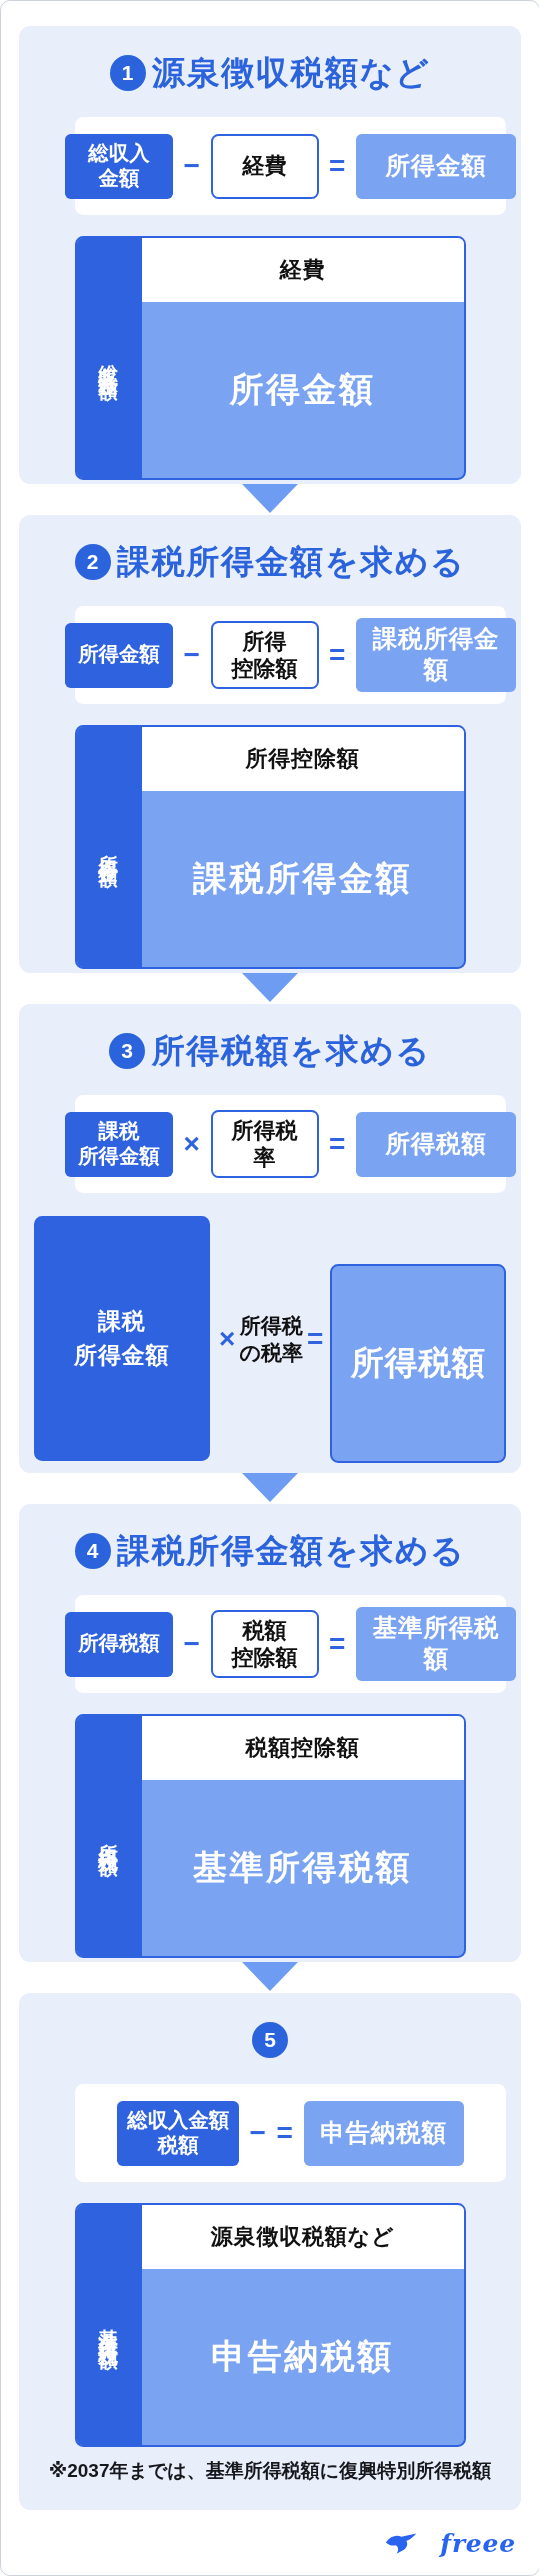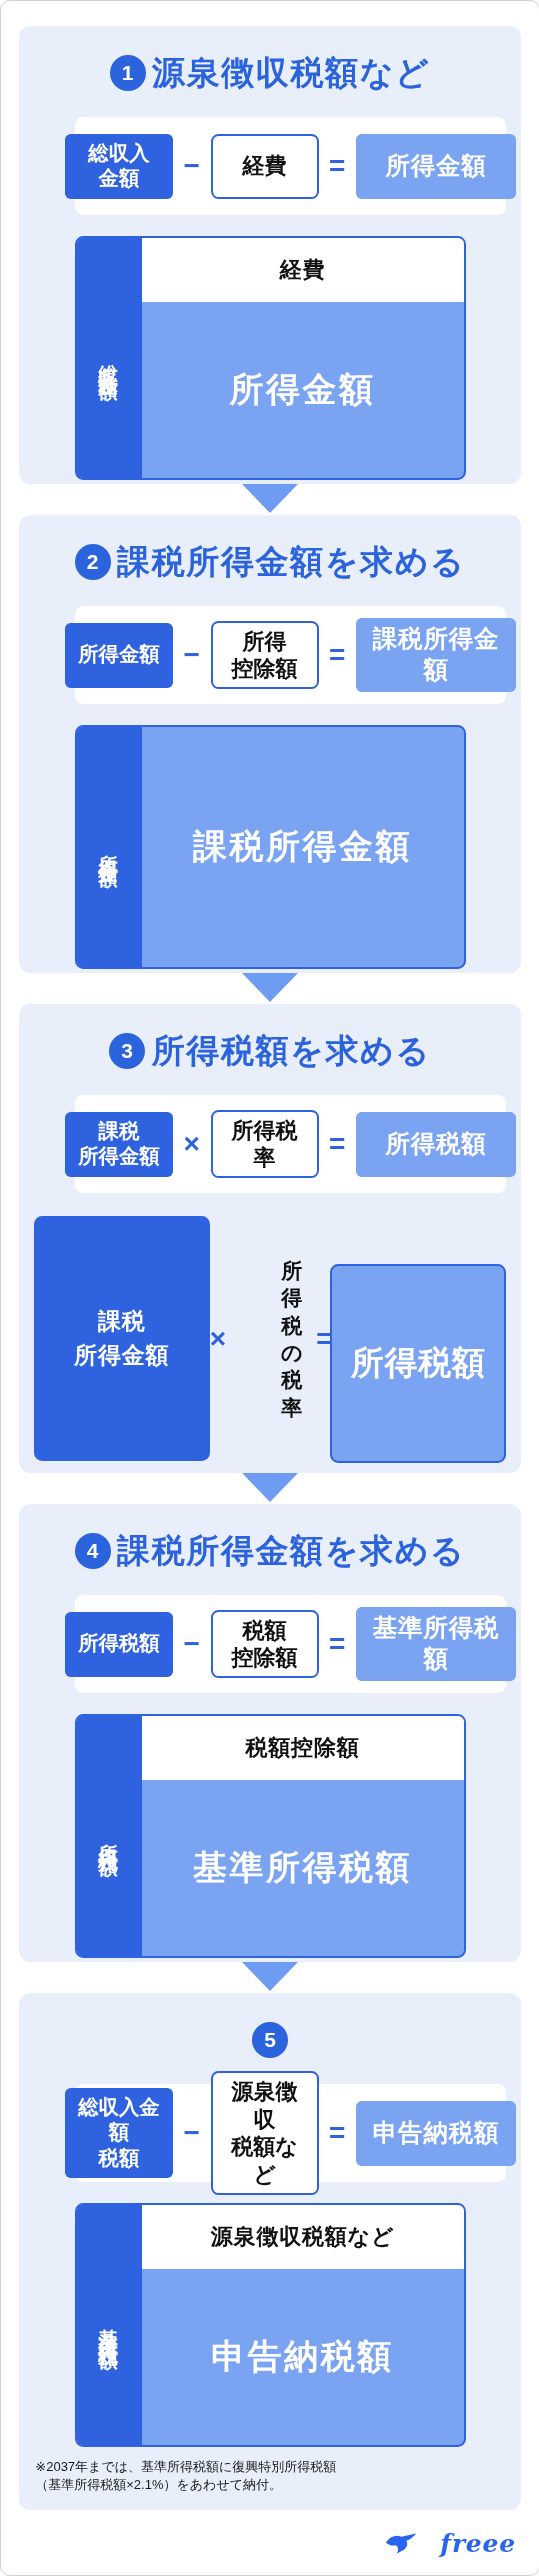--- a/index.html
+++ b/index.html
@@ -21,25 +21,25 @@
   .op{color:#2e62de;font-weight:bold;font-size:28px;line-height:1;}
   .stack-diagram{margin:21px auto 0;width:391px;height:244px;border:2.5px solid #2e62de;border-radius:8.2px;overflow:hidden;display:flex;background:#7aa3f1;}
   .stack-side{width:65px;background:#2e62de;color:#fff;display:flex;align-items:center;justify-content:center;}
   .stack-side span{writing-mode:vertical-rl;font-weight:bold;font-size:19.6px;letter-spacing:4.1px;}
   .stack-right{flex:1;display:flex;flex-direction:column;}
   .stack-top{height:64px;background:#fff;color:#111;font-weight:bold;font-size:22px;display:flex;align-items:center;justify-content:center;letter-spacing:0.8px;}
   .stack-main{flex:1;color:#fff;font-weight:bold;font-size:34px;display:flex;align-items:center;justify-content:center;letter-spacing:2.5px;}
   .mult-diagram{position:relative;height:249px;margin-top:23px;}
   .mult-left{position:absolute;left:0;top:0;width:176px;height:245px;background:#2e62de;border-radius:8.2px;color:#fff;font-weight:bold;font-size:23px;line-height:1.45;display:flex;flex-direction:column;justify-content:center;text-align:center;letter-spacing:0.8px;}
   .mult-mid{position:absolute;left:176px;width:123px;top:78px;height:90px;display:flex;align-items:center;justify-content:center;gap:4.1px;}
-  .mult-mid-text{color:#111;font-weight:bold;font-size:21px;line-height:1.3;text-align:center;margin-left:41px;}
+  .mult-mid-text{color:#111;font-weight:bold;font-size:21px;line-height:1.3;text-align:center;}
   .mult-right{position:absolute;right:0;bottom:1.6px;width:176px;height:199px;background:#7aa3f1;border:2.5px solid #2e62de;border-radius:8.2px;color:#fff;font-weight:bold;font-size:33px;display:flex;align-items:center;justify-content:center;letter-spacing:0.8px;}
   .gap{height:31px;display:flex;align-items:flex-start;justify-content:center;}
   .arrow-down{width:0;height:0;border-left:28px solid transparent;border-right:28px solid transparent;border-top:29px solid #6f9cf3;}
-  .footnote{margin:11.4px 1.6px 0;color:#16181c;font-size:13px;font-weight:400;line-height:1.38;}
+  .footnote{margin:11.4px 1.6px 0;color:#16181c;font-size:19px;font-weight:700;line-height:1.38;text-align:center;}
   .logo-row{height:67px;display:flex;align-items:center;justify-content:flex-end;gap:22px;padding-right:23px;}
   .logo-text{color:#2864f0;font-family:"DejaVu Serif","Liberation Serif",serif;font-style:italic;font-weight:bold;font-size:25px;letter-spacing:0.8px;}
 </style>
 </head>
 <body>
 
 <div class="canvas">
   <div class="spacer-top"></div>
 
   <div class="section s-norm">
@@ -93,20 +93,21 @@
       <span class="op">=</span>
       <div class="fbox light">
         <span>課税所得金額</span>
       </div>
     </div>
     <div class="stack-diagram">
       <div class="stack-side">
         <span>所得金額</span>
       </div>
       <div class="stack-right">
+        <div class="stack-top">所得控除額</div>
         <div class="stack-main">課税所得金額</div>
       </div>
     </div>
   </div>
 
   <div class="gap">
       <div class="arrow-down"></div>
     </div>
 
   <div class="section s-mult">
@@ -186,41 +187,36 @@
   <div class="section s-last">
     <div class="sec-title">
       <span class="num-circle">5</span>
     </div>
     <div class="formula-card">
       <div class="fbox dark">
         <span>総収入金額</span>
         <span>税額</span>
       </div>
       <span class="op">−</span>
-      <div class="fbox outline">
-        <span>源泉徴収</span>
-        <span>税額など</span>
-      </div>
       <span class="op">=</span>
       <div class="fbox light">
         <span>申告納税額</span>
       </div>
     </div>
     <div class="stack-diagram">
       <div class="stack-side">
         <span>基準所得税額</span>
       </div>
       <div class="stack-right">
         <div class="stack-top">源泉徴収税額など</div>
         <div class="stack-main">申告納税額</div>
       </div>
     </div>
     <div class="footnote">
       <div>※2037年までは、基準所得税額に復興特別所得税額</div>
-      <div>（基準所得税額×2.1%）をあわせて納付。</div>
     </div>
   </div>
 
   <div class="logo-row">
     <svg width="33" height="24.5" viewBox="0 0 40 30">
       <path d="M1 14 C6 6 14 4 20 7 L38 3 C33 9 29 11 26 12 C28 16 27 20 23 23 L14 28 C17 23 16 19 13 17.5 C8 18.5 4 17 1 14 Z" fill="#2864f0"></path>
     </svg>
     <span class="logo-text">freee</span>
   </div>
 </div>

